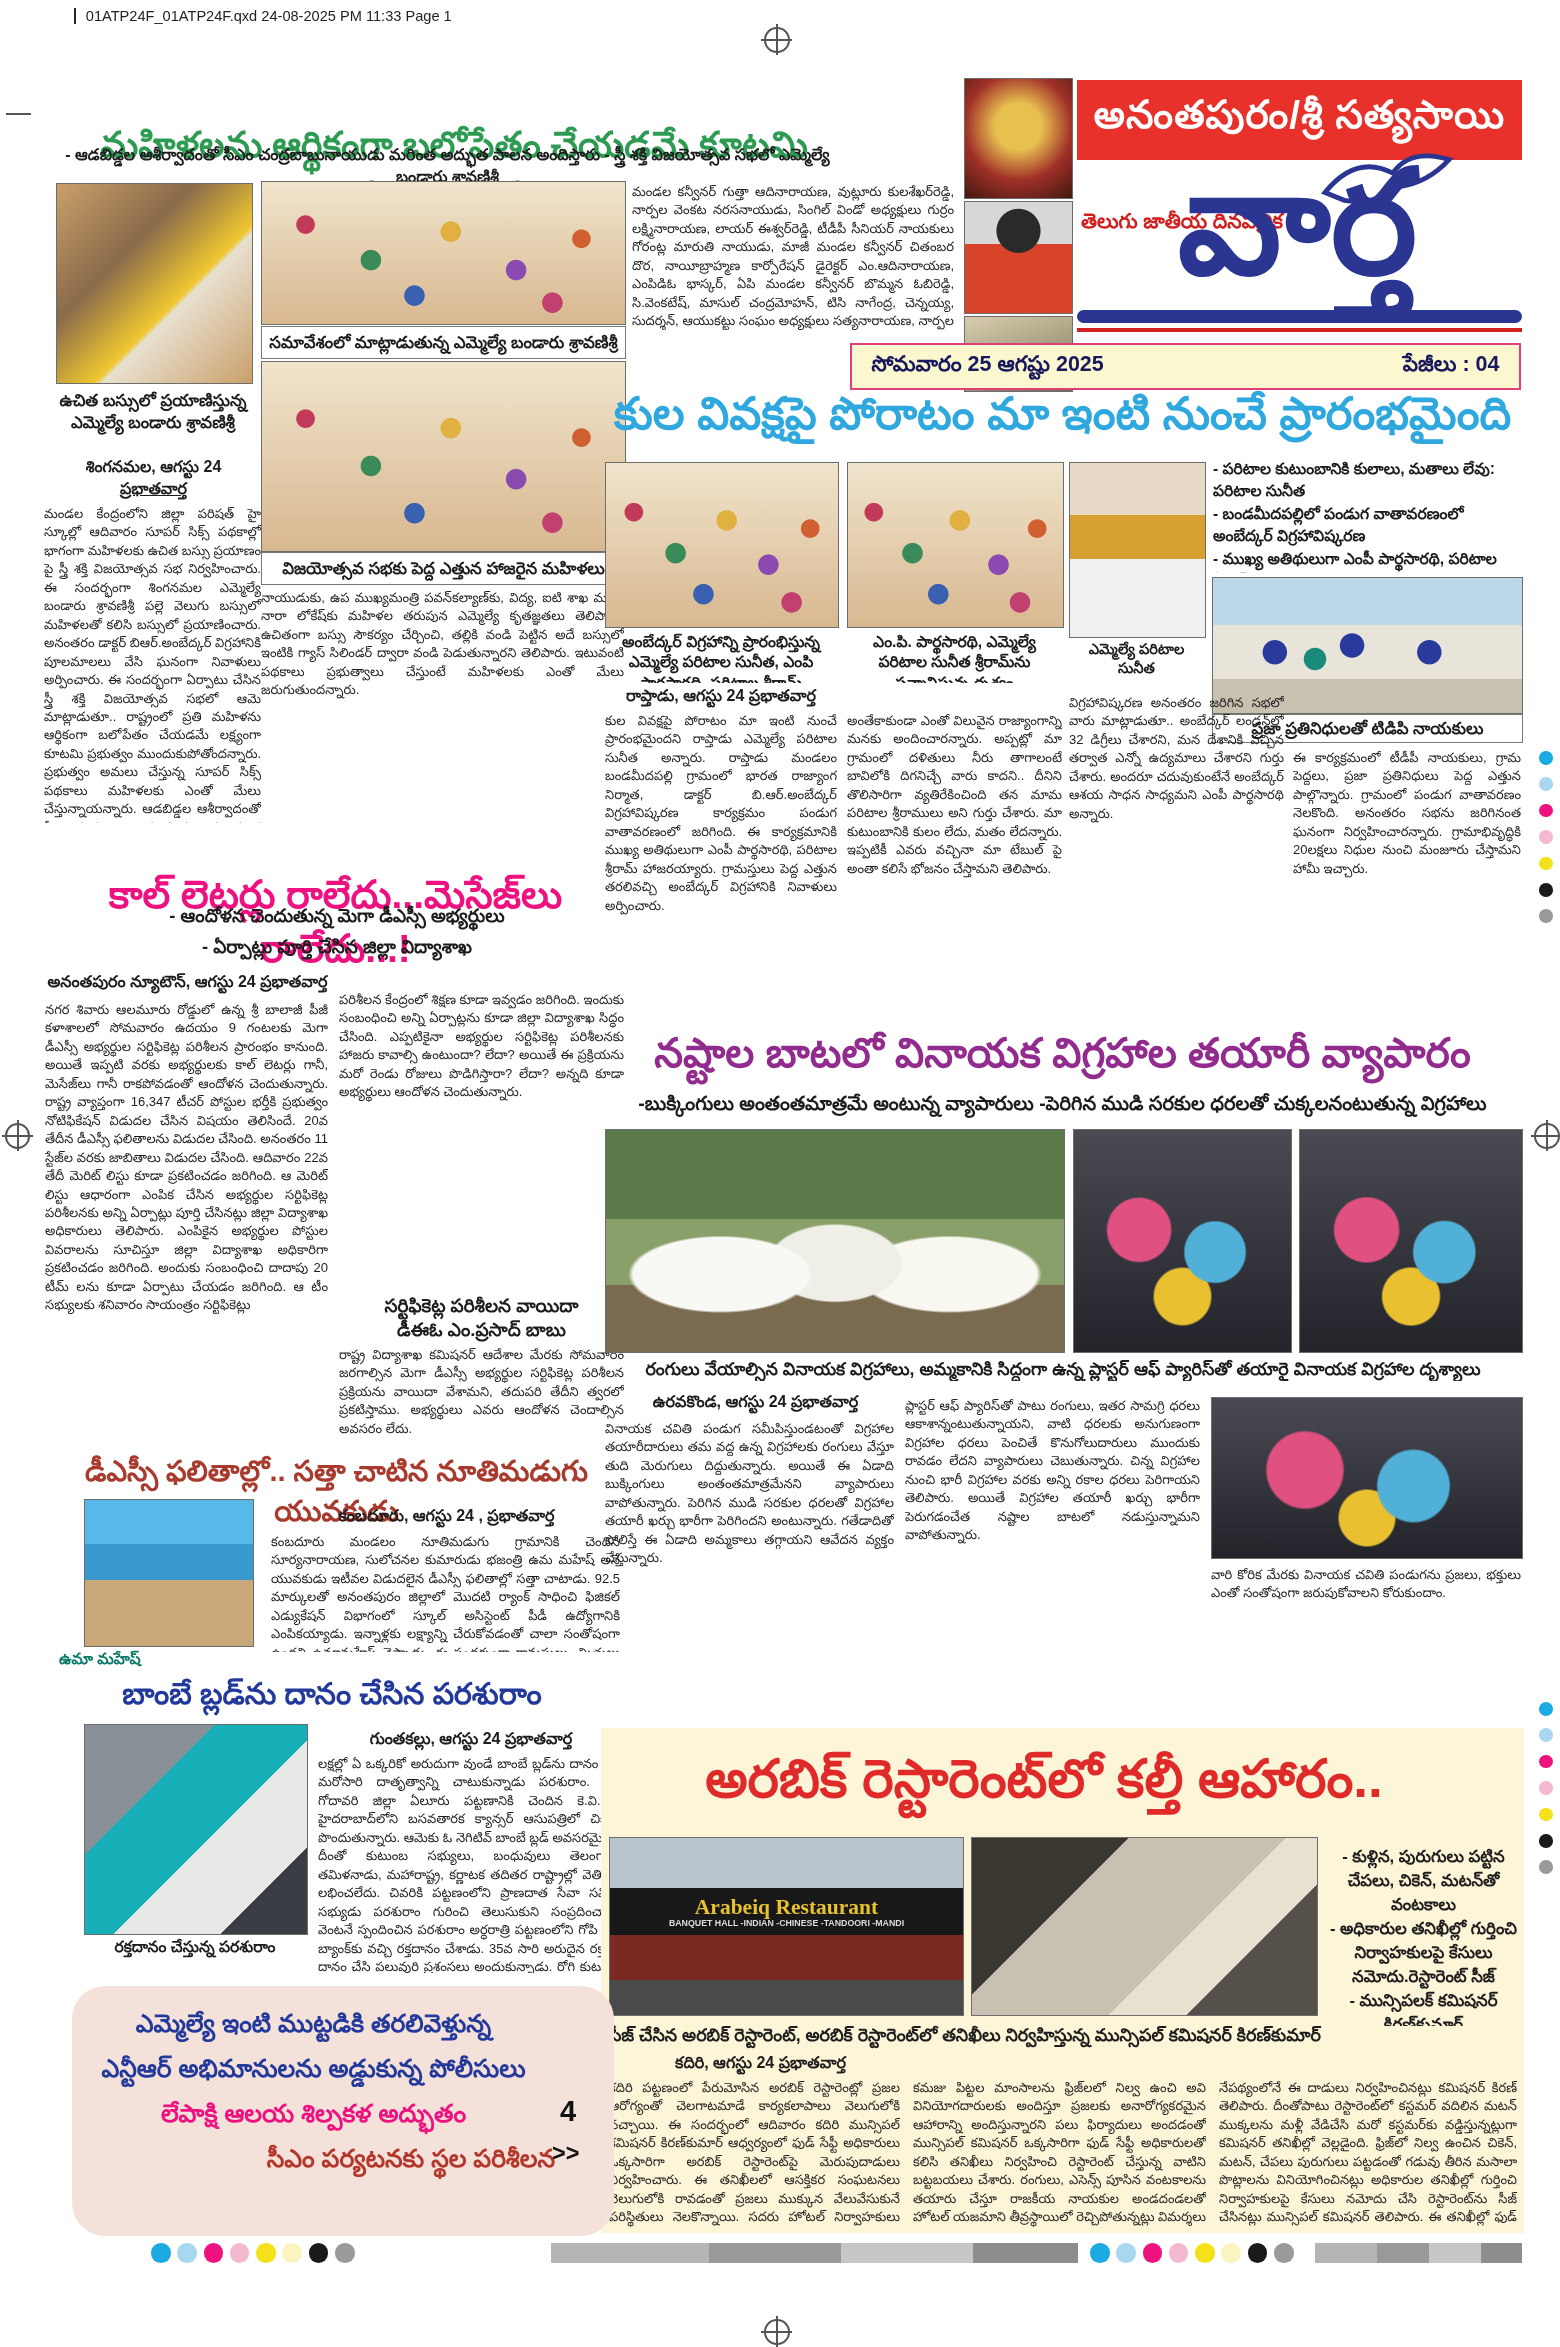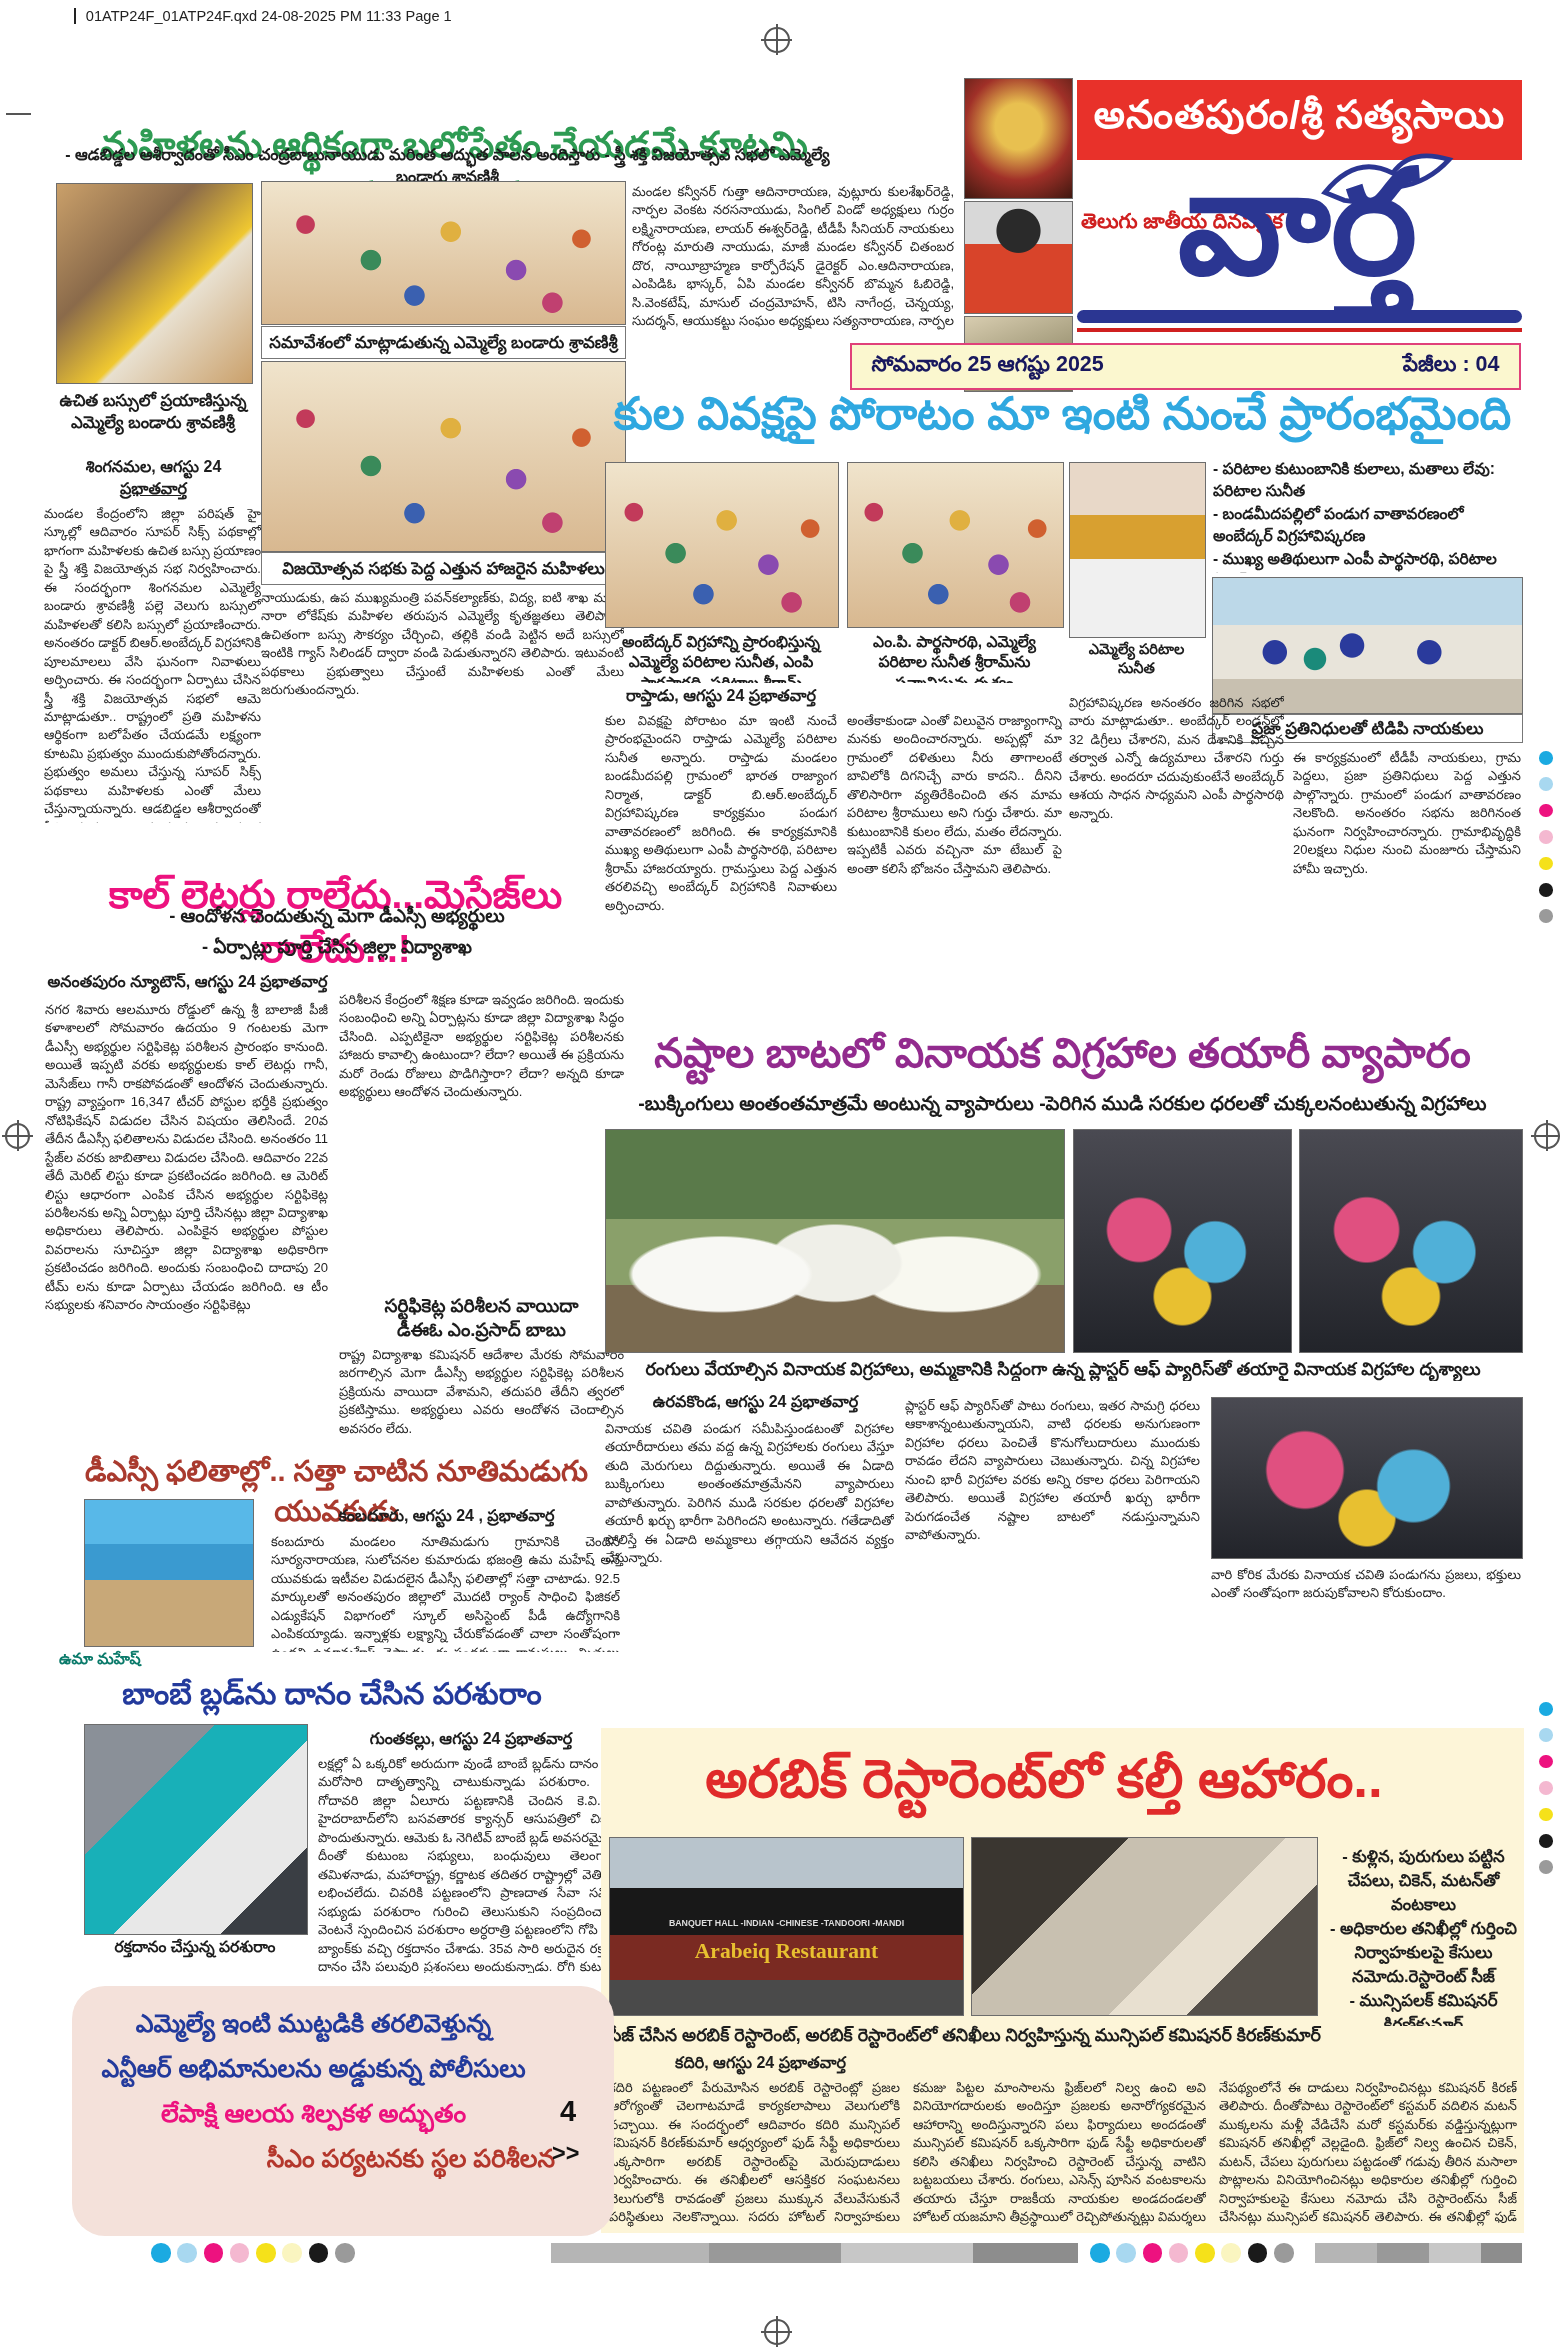--- a/index.html
+++ b/index.html
@@ -61,21 +61,21 @@
   .ph-color-idols{background:
     radial-gradient(circle at 30% 45%,#e05080 0 16%,transparent 17%),
     radial-gradient(circle at 65% 55%,#50b0d8 0 16%,transparent 17%),
     radial-gradient(circle at 50% 75%,#e8c030 0 14%,transparent 15%),
     linear-gradient(180deg,#4a4a52,#22242a);}
   .ph-blood{background:linear-gradient(135deg,#8a9098 0 30%,#18b0b8 30% 55%,#e8e8e8 55% 80%,#3a3e44 80%);}
   .ph-portrait{background:linear-gradient(180deg,#58b8e8 0 30%,#3a9ad0 30% 55%,#c8a878 55%);}
   .ph-front{background:linear-gradient(180deg,#b8c4cc 0 28%,#181818 28% 55%,#7a2a22 55% 80%,#4a4a4a 80%);}
   .ph-inspect{background:linear-gradient(135deg,#3a3630 0 30%,#c8c0b0 30% 60%,#e8e0d0 60% 75%,#55504a 75%);}
   .sign1{position:absolute;left:0;right:0;top:32%;text-align:center;color:#e8c030;font-weight:bold;
-         font-size:21.5px;font-family:"Liberation Serif",serif;margin-top:44px;}
+         font-size:21.5px;font-family:"Liberation Serif",serif;}
   .sign2{position:absolute;left:0;right:0;top:45%;text-align:center;color:#ddd;font-weight:bold;font-size:8.8px;}
   
   .bullets{font-weight:bold;font-size:15.6px;line-height:22.4px;overflow:hidden;}
   .sub-bul{font-weight:bold;font-size:18.5px;text-align:center;}
   
   .teaser{background:#f4e1da;border-radius:33px;}
   .tl{position:absolute;left:0;right:59px;text-align:center;font-weight:900;font-size:25px;}
   .t-navy{color:#233a9c}.t-mag{color:#ed127f}.t-dred{color:#b4372c}.t-green{color:#1e8a4a}
   
   .reg{position:absolute;width:21.5px;height:21.5px;border:2px solid #555;border-radius:50%;}

